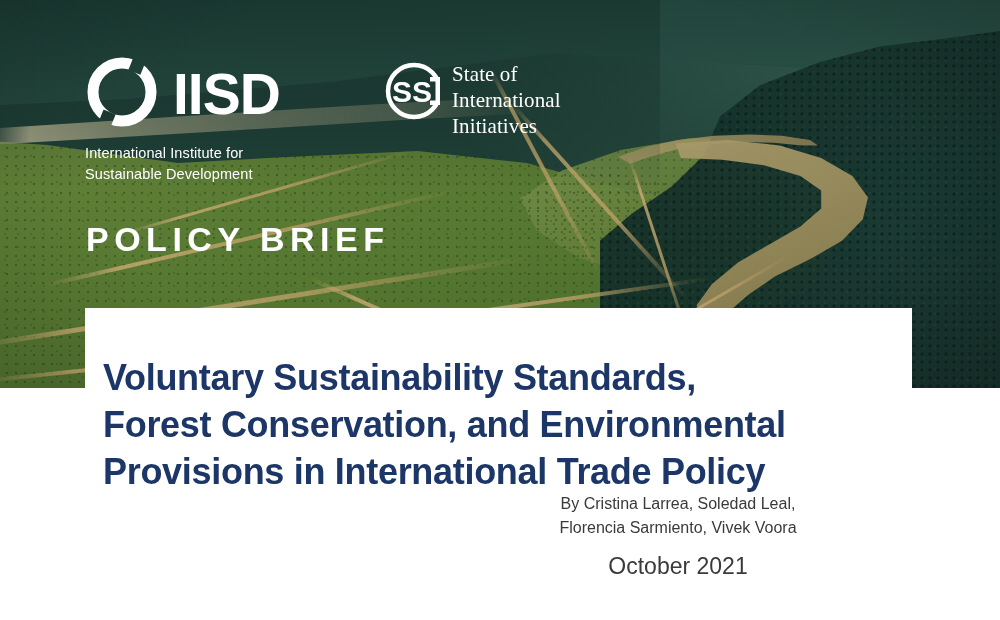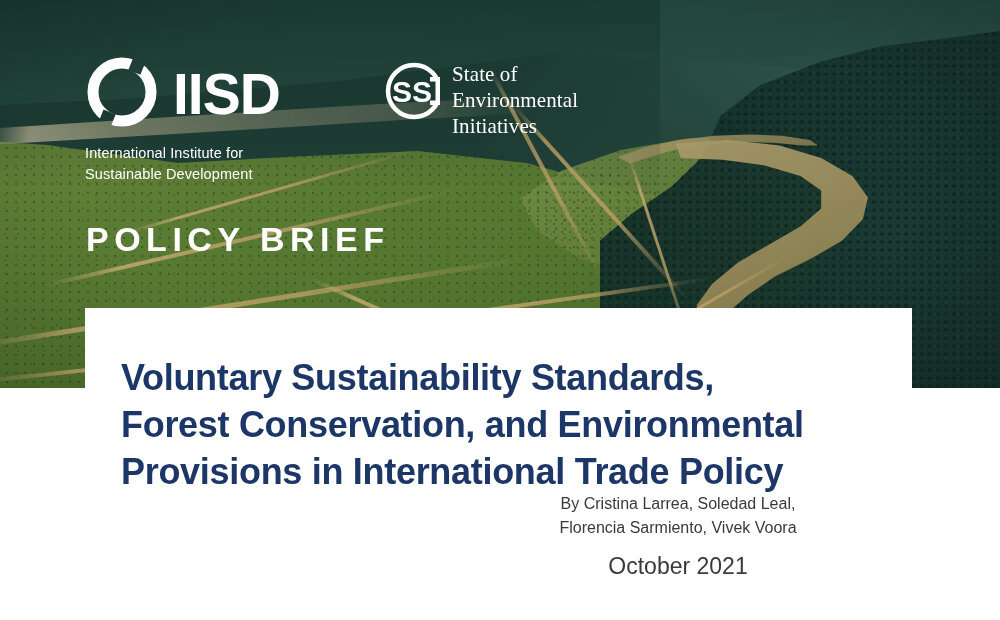--- a/index.html
+++ b/index.html
@@ -246,21 +246,21 @@
     left: 0;
     top: 388px;
     width: 1000px;
     height: 232px;
     background: #ffffff;
   }
 
   
   #title {
     position: absolute;
-    left: 121px;
+    left: 103px;
     top: 330px;
     width: 800px;
     color: #1c3668;
     font-family: "Liberation Sans", sans-serif;
     font-weight: 700;
     font-size: 36px;
     line-height: 1.31;
     letter-spacing: -.3px;
     white-space: pre-line;
   }
@@ -360,21 +360,21 @@
             </mask>
           </defs>
           <rect x="0" y="0" width="72" height="72" fill="#ffffff" mask="url(#ssi-ring-mask)"></rect>
 
           <text x="32" y="47" text-anchor="middle" font-family="Liberation Sans, sans-serif" font-size="30" font-weight="700" fill="#ffffff">SS</text>
 
           <path d="M50 22 L60 22 L60 50 L50 50 L50 45.5 L55.5 45.5 L55.5 26.5 L50 26.5 Z" fill="#ffffff"></path>
         </svg>
       </span>
       <span class="ssi-text">State of
-Environmental
+International
 Initiatives</span>
     </div>
 
   </div>
 
   <div id="policy-brief">POLICY BRIEF</div>
 
   <div id="title-card"></div>
   <div id="lower-white"></div>
 

